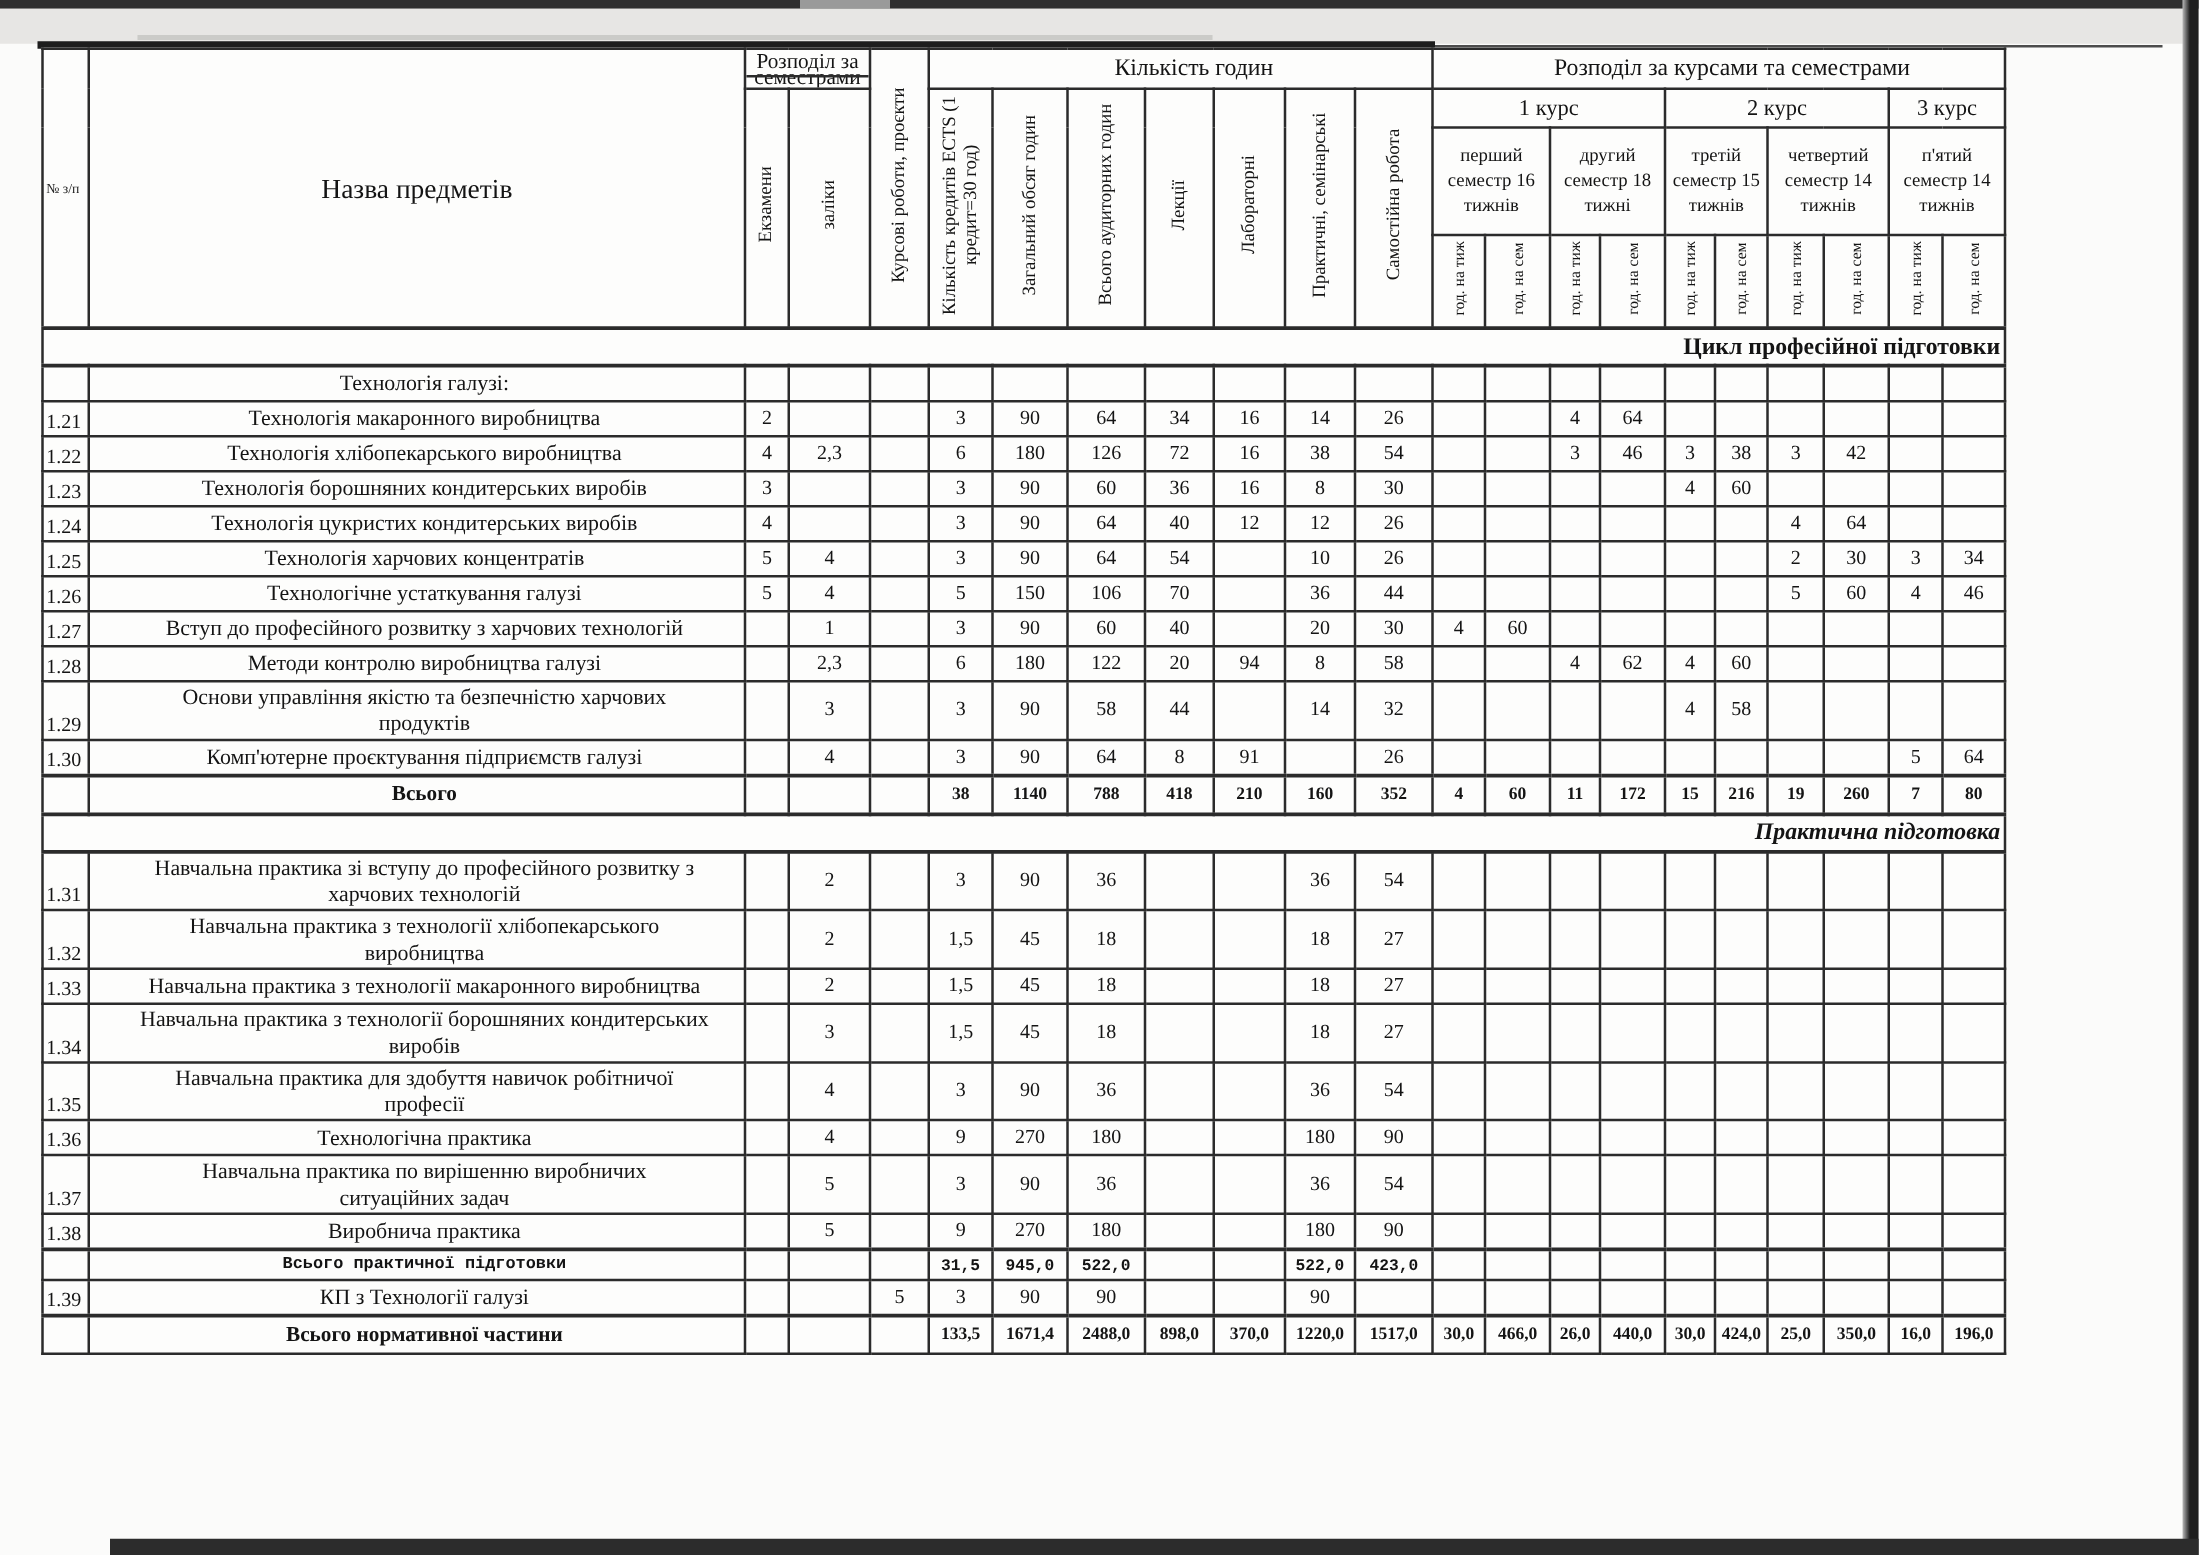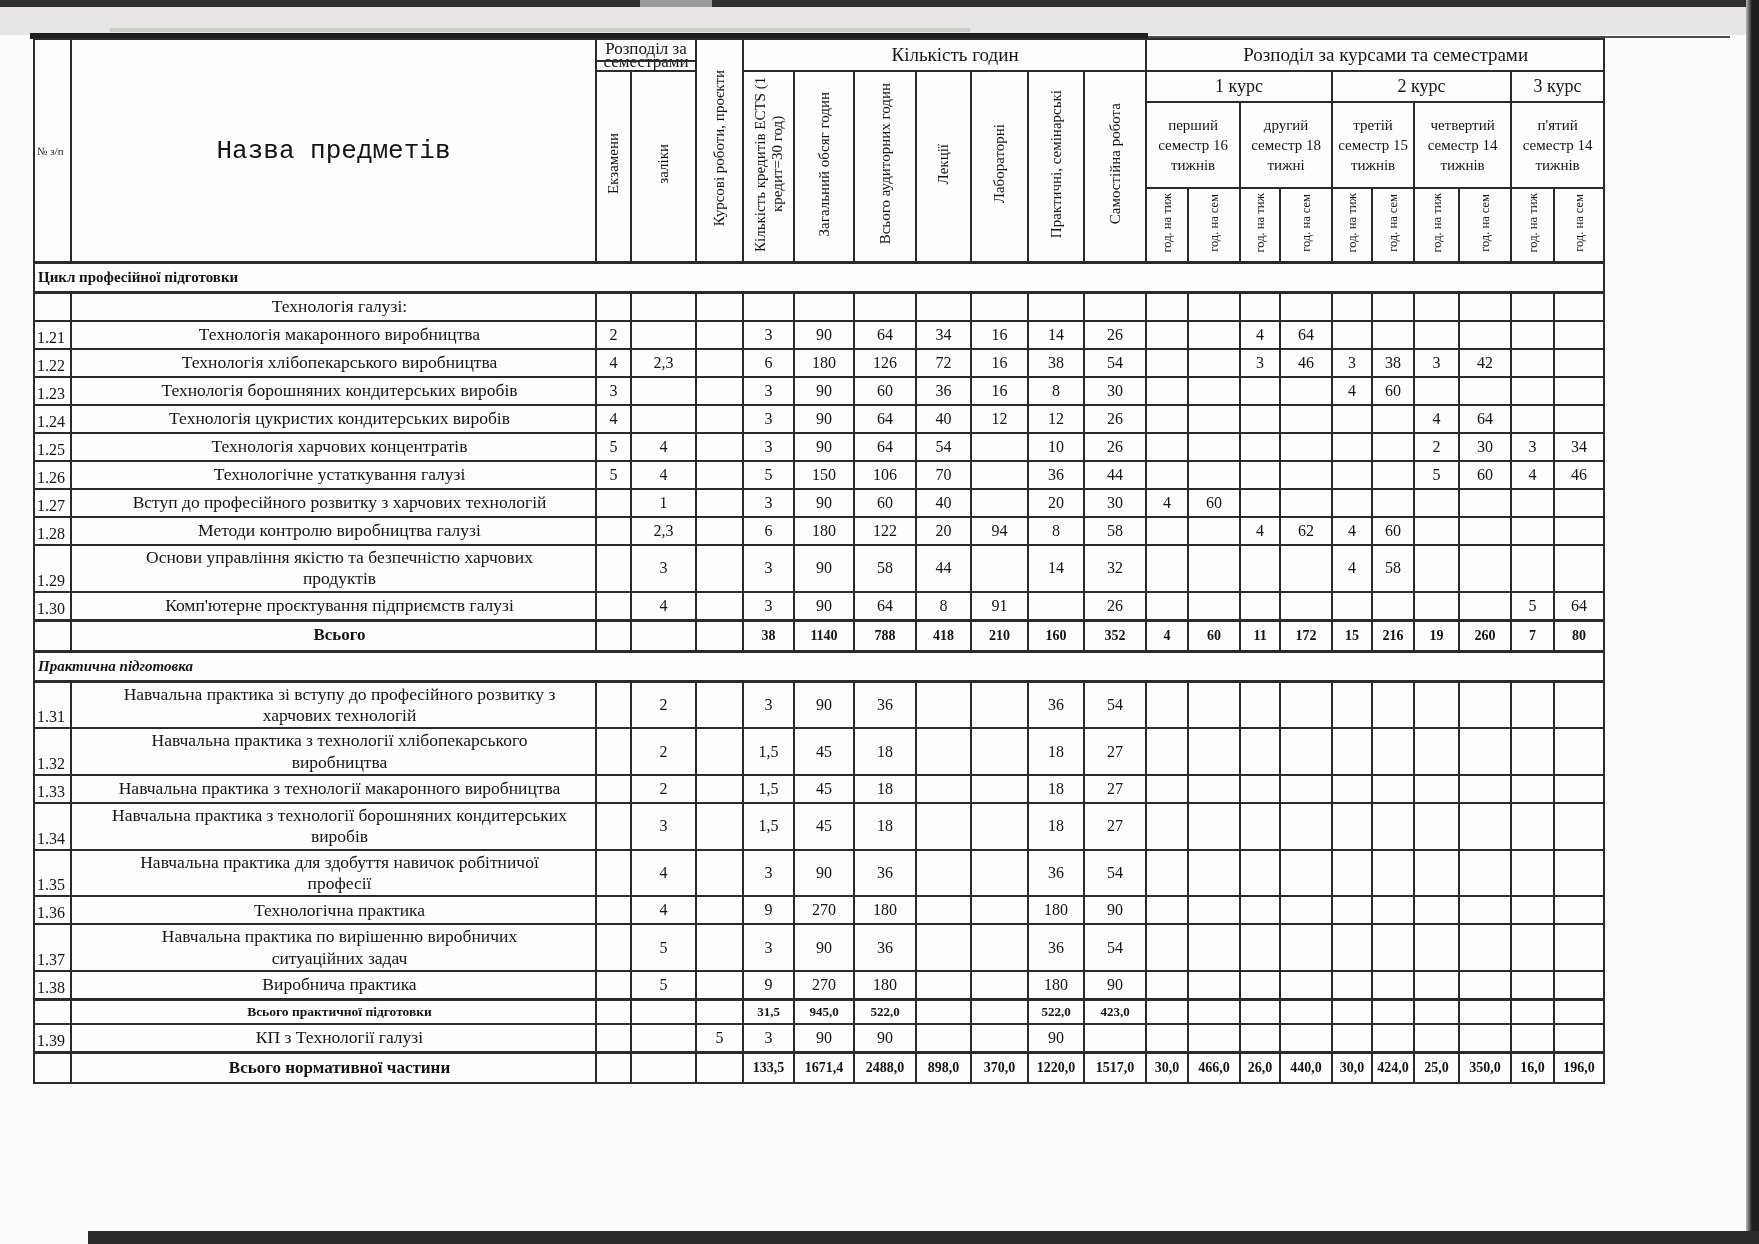--- a/index.html
+++ b/index.html
@@ -25,42 +25,42 @@
     border-collapse:collapse;table-layout:fixed;background:#fdfdfc;
   }
   th,td{
     border:2px solid #2b2b2b;padding:1px 3px;overflow:hidden;
     font-weight:normal;vertical-align:middle;
   }
   thead th{text-align:center;}
   .h1{height:32px;} .h2{height:30px;} .h3{height:84px;} .h4{height:72px;}
 
   .c-no-h{font-size:11px;text-align:left;padding-left:2px;color:#222;}
-  .c-subj-h{font-size:26px;font-family:Liberation Mono, monospace;}
+  .c-subj-h{font-size:22px;}
   .g-hours,.g-courses{font-size:19px;padding-left:24px;}
   .sem-dist{font-size:17px;line-height:13px;position:relative;padding-top:2px;vertical-align:top;}
   .sem-dist::after{content:"";position:absolute;left:0;right:0;bottom:8px;border-bottom:2px solid #2b2b2b;}
   .h2 th{font-size:18px;}
   .h3 th{font-size:15px;line-height:1.35;font-weight:normal;}
 
   .vt-cell{text-align:center;vertical-align:middle;padding:2px 0;}
   .vt{
     display:inline-block;writing-mode:vertical-rl;transform:rotate(180deg);
     font-size:15px;line-height:1.12;max-height:180px;white-space:normal;
   }
   .vt.small{font-size:12.5px;max-height:68px;}
 
   tbody td{font-size:16px;text-align:center;height:24px;}
   td.cell-no{font-size:16px;text-align:left;vertical-align:bottom;padding:0 1px 1px 2px;}
   td.cell-name{text-align:center;font-size:17.5px;padding:1px 4px 1px 16px;white-space:pre-line;line-height:1.22;}
-  tr.row-section td{font-weight:bold;font-size:15px;text-align:left;height:25px;border-top-width:3px;border-bottom-width:3px;}
+  tr.row-section td{font-weight:bold;font-size:19px;text-align:right;height:25px;border-top-width:3px;border-bottom-width:3px;}
   tr.row-section.it td{font-style:italic;}
   tr.row-total td{font-weight:bold;font-size:14px;height:26px;border-top-width:3px;}
   tr.row-total td.cell-name{font-size:17px;white-space:nowrap;}
-  tr.row-total.size-small td{font-size:13px;height:20px;}
+  tr.row-total.size-small td{font-size:13px;height:20px;font-family:Liberation Mono, monospace;}
   tr.row-total.size-small td.cell-name{font-size:13.5px;}
 </style>
 </head>
 <body>
 
 <div class="top-strip"></div>
 <div class="top-strip-gap"></div>
 <div class="top-grey-band"></div>
 <div class="top-smear"></div>
 <div class="table-topline-thick"></div>

